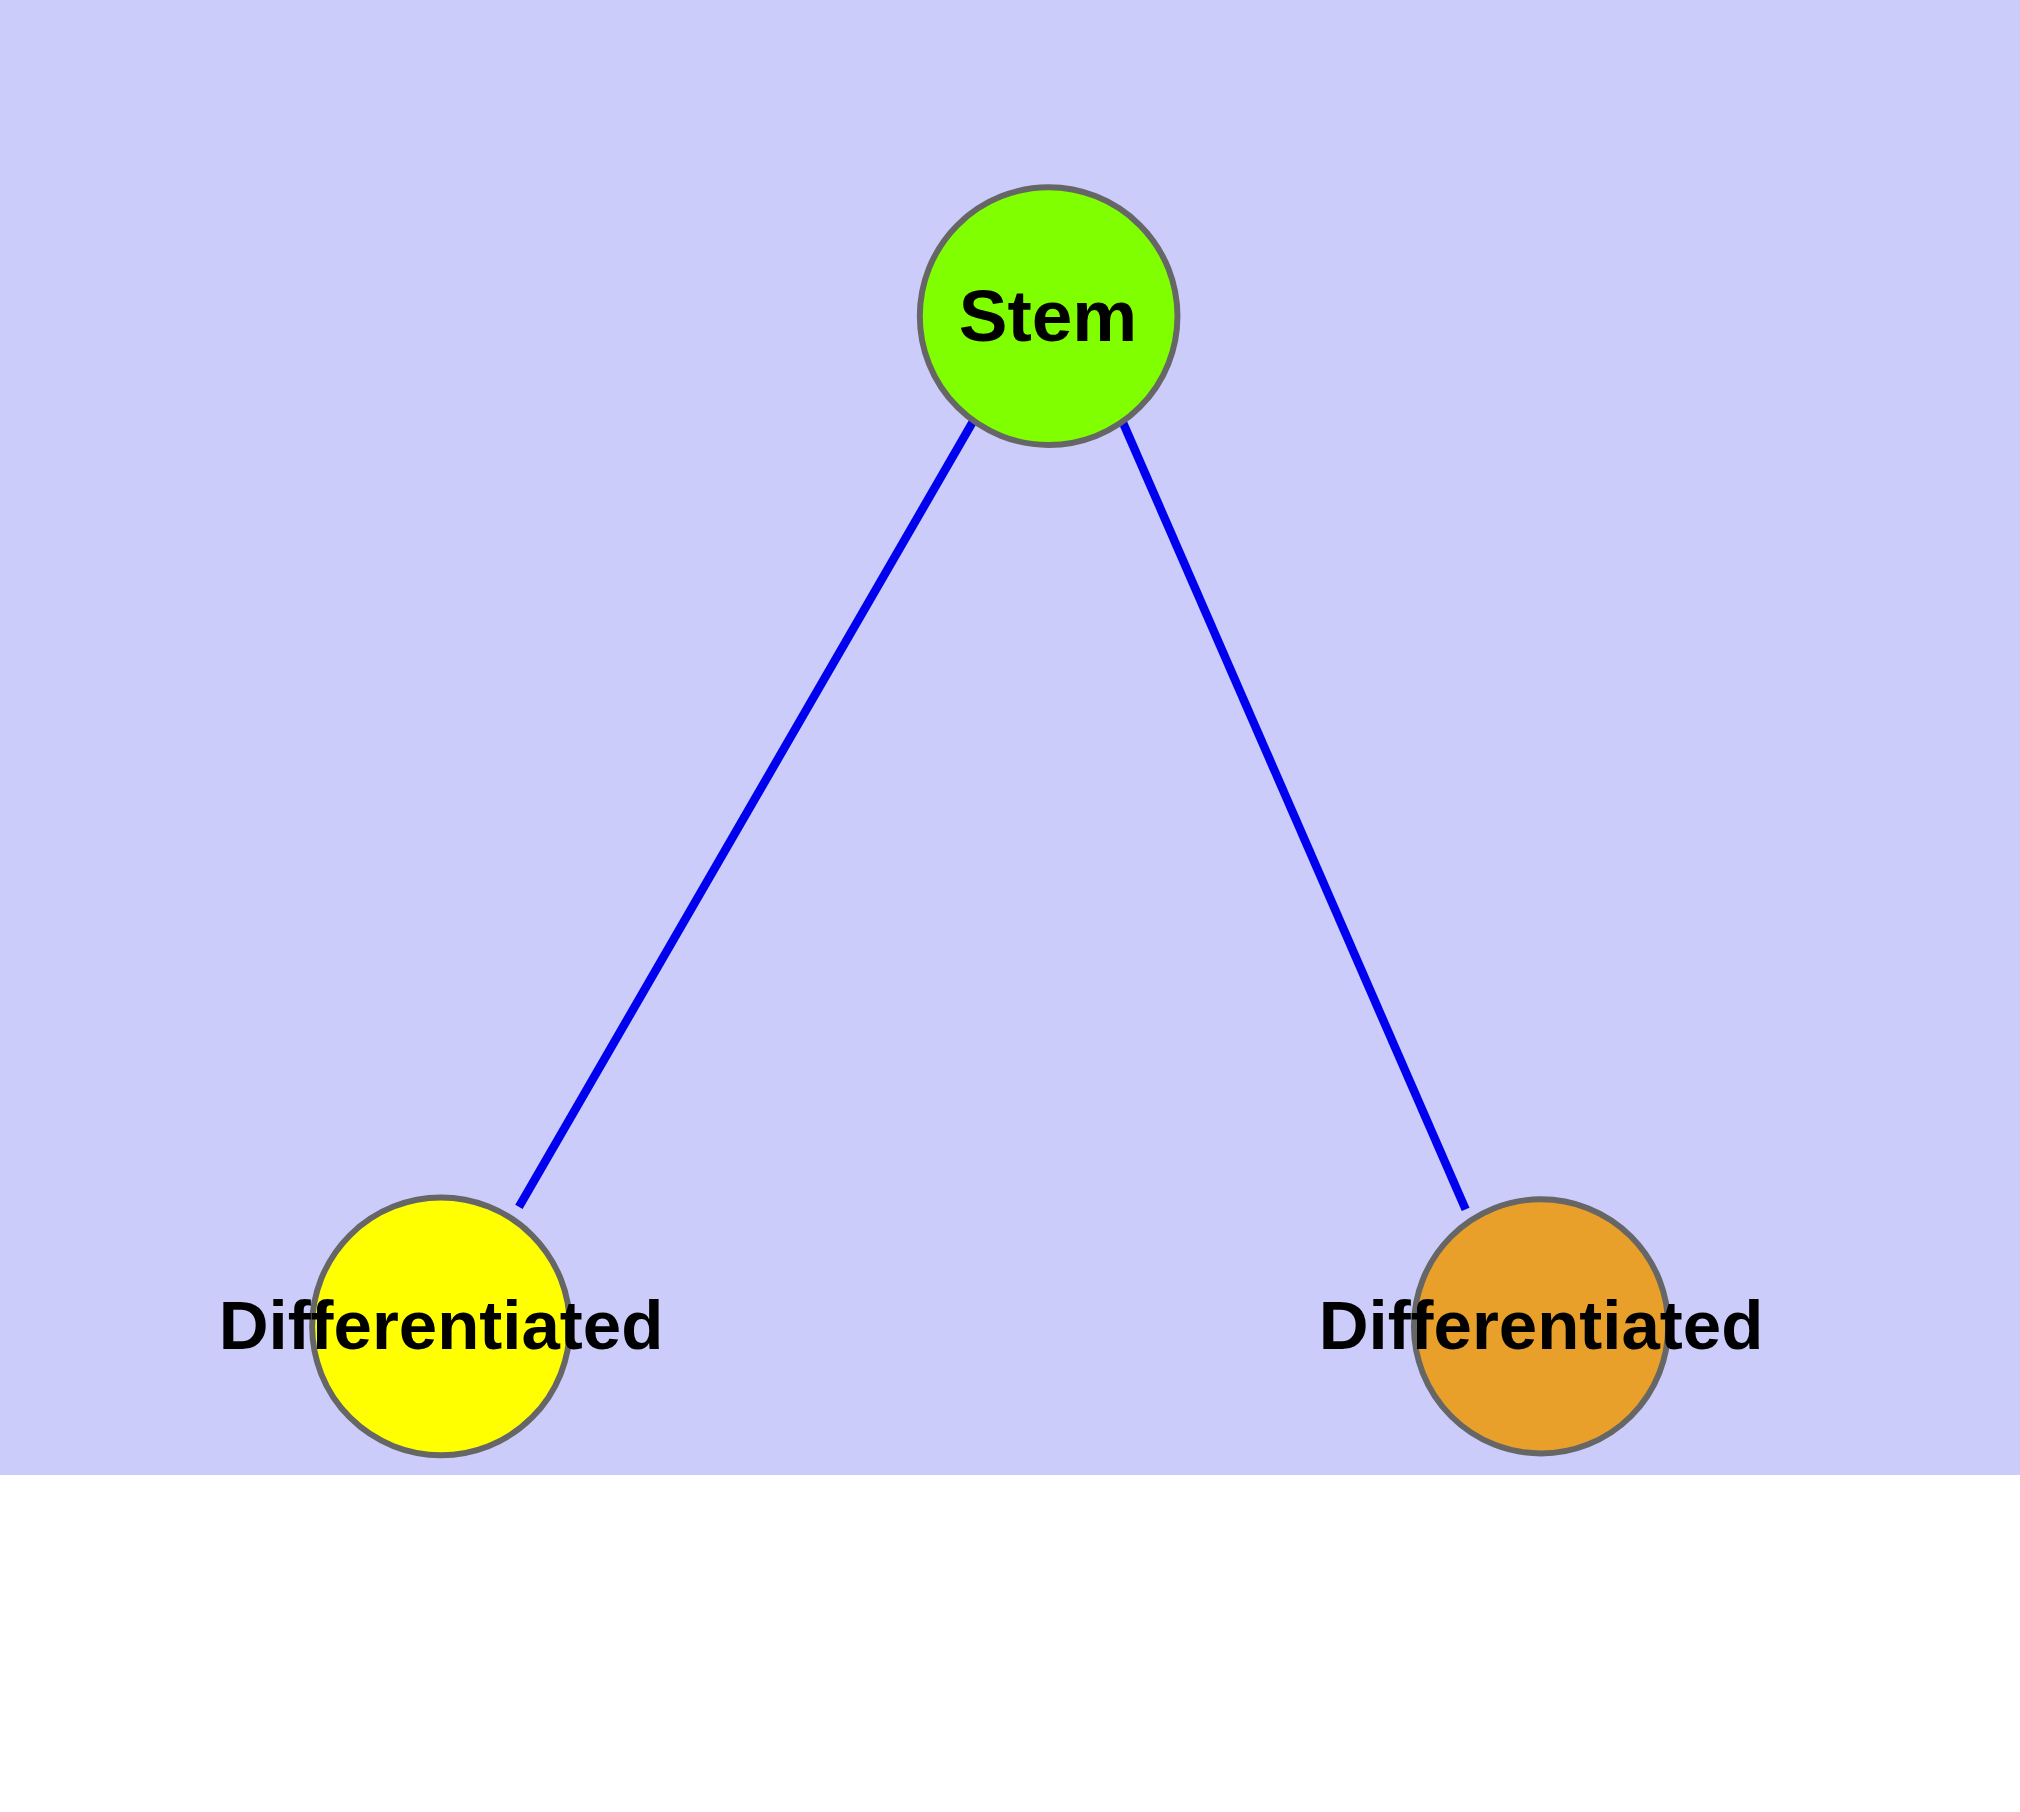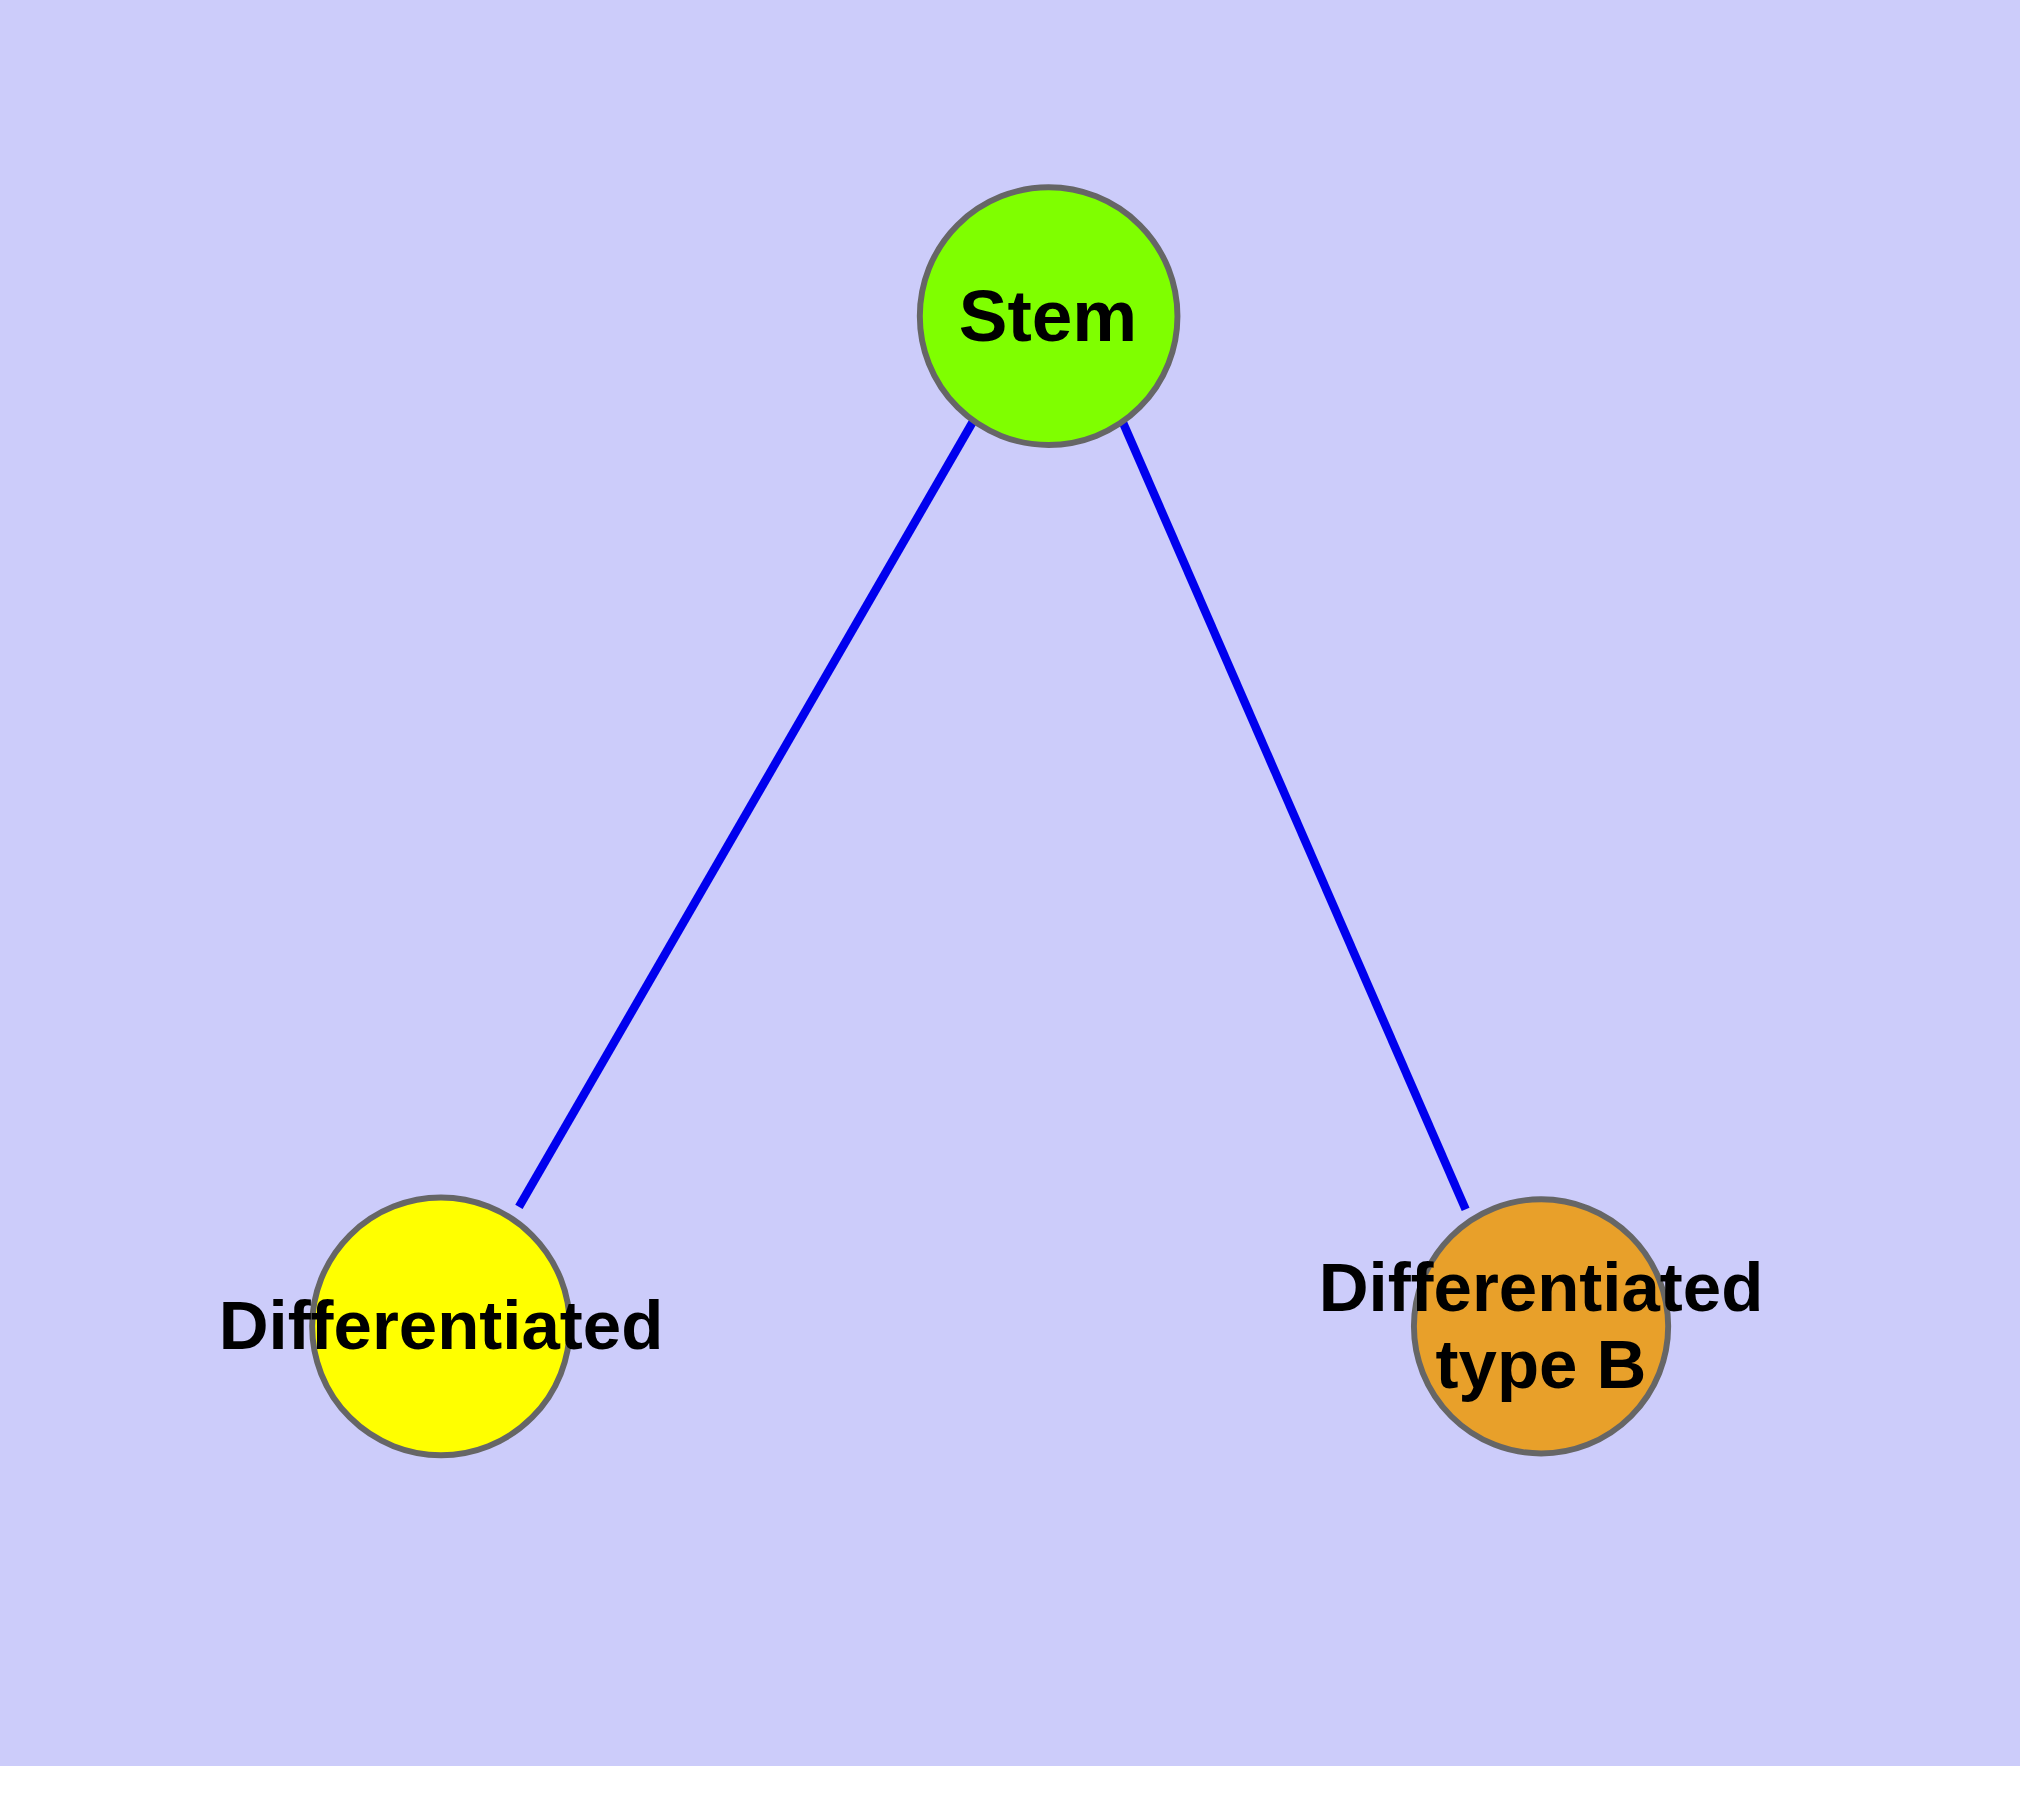--- a/index.html
+++ b/index.html
@@ -3,21 +3,21 @@
 <meta charset="utf-8">
 <style>
   html, body {
     margin: 0;
     padding: 0;
     background: #ffffff;
   }
   #canvas {
     position: relative;
     width: 2021px;
-    height: 1766px;
+    height: 1475px;
     background: #ccccfa;
     overflow: hidden;
     font-family: "Liberation Sans", "DejaVu Sans", sans-serif;
   }
   #graph-svg {
     position: absolute;
     left: 0;
     top: 0;
     width: 2021px;
     height: 1812px;
@@ -77,17 +77,16 @@
   <div id="label-stem" class="node-label">
     <span class="label-line">Stem</span>
   </div>
 
   <div id="label-type-a" class="node-label">
     <span class="label-line">Differentiated</span>
   </div>
 
   <div id="label-type-b" class="node-label">
     <span class="label-line">Differentiated</span>
-    <span class="label-line">type B</span>
   </div>
 
 </div>
 
 
 </body></html>

